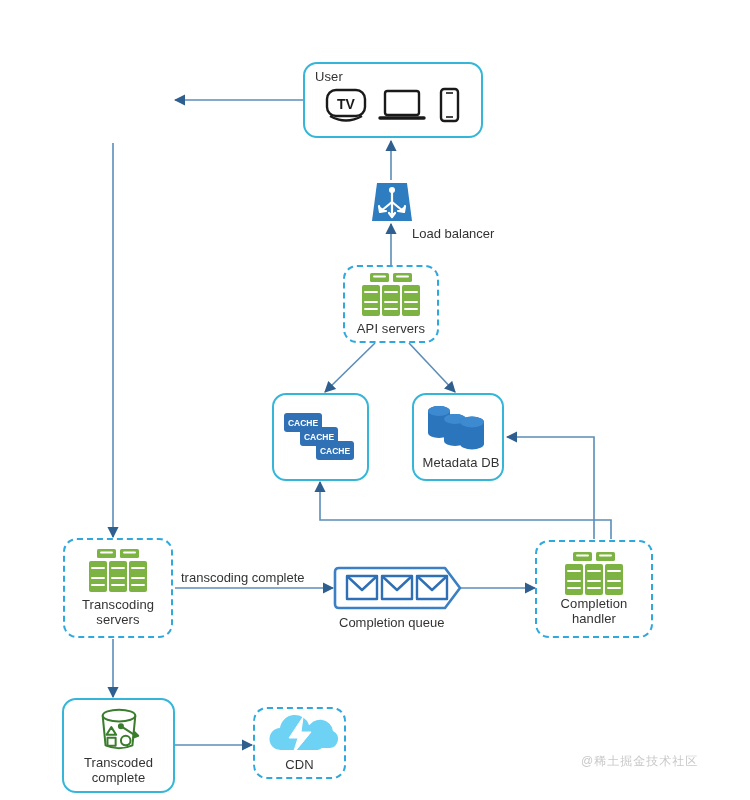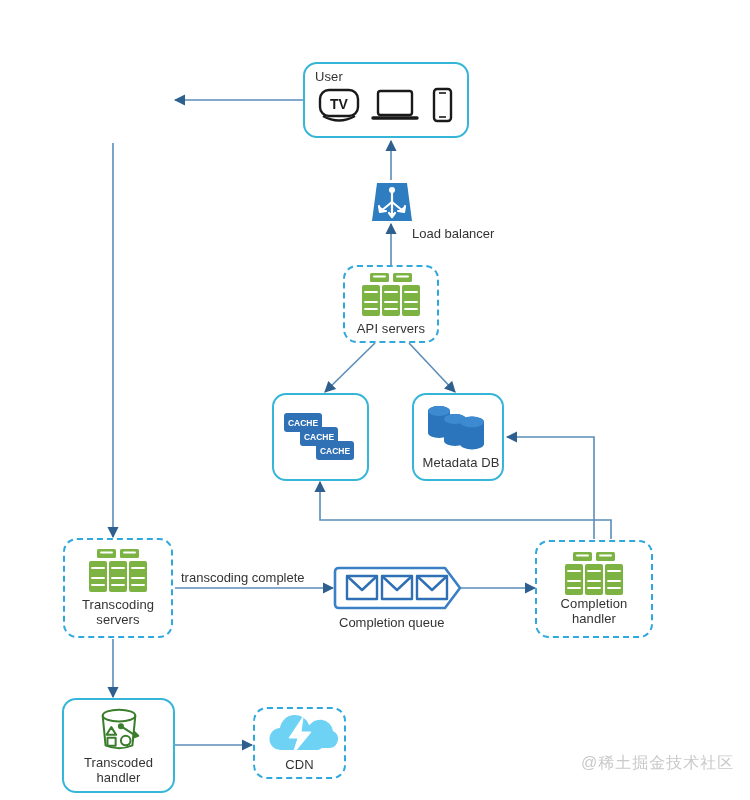--- a/index.html
+++ b/index.html
@@ -64,21 +64,21 @@
   svg { display: block; overflow: visible; }
   #edges {
     position: absolute;
     left: 0; top: 0;
     width: 750px;
     height: 800px;
     pointer-events: none;
   }
   .watermark {
     position: absolute;
-    font-size: 16px;
+    font-size: 12px;
     color: #c9c9c9;
     letter-spacing: 1px;
     white-space: nowrap;
   }
 </style>
 </head>
 <body>
 
 <div id="canvas">
 
@@ -110,21 +110,21 @@
 
       <path d="M 611 539 L 611 520 L 320 520 L 320 482"></path>
 
       <path d="M 113 639 L 113 697"></path>
 
       <path d="M 175 745 L 252 745"></path>
     </g>
   </svg>
 
 
-  <div class="node solid" style="left:303px; top:62px; width:166px; height:76px; flex-direction:row; justify-content:center;">
+  <div class="node solid" style="left:303px; top:62px; width:180px; height:76px; flex-direction:row; justify-content:center;">
     <span class="node-label inner-top">User</span>
     <span class="icon-wrap" style="margin:14px 9px 0 0;">
       <svg width="46" height="44" viewBox="0 0 46 44">
         <g stroke="#1a1a1a" stroke-width="2.4" fill="none" stroke-linejoin="round">
           <rect x="4" y="5" width="38" height="26" rx="9"></rect>
           <path d="M 7 31 q 16 9 32 0"></path>
         </g>
         <text x="23" y="24" font-family="'Liberation Sans',sans-serif" font-size="14" font-weight="bold" fill="#1a1a1a" text-anchor="middle">TV</text>
       </svg>
     </span>
@@ -314,21 +314,21 @@
           <path d="M 20 22 l 5 8 h -10 z"></path>
           <rect x="16" y="33" width="8.5" height="8.5"></rect>
           <circle cx="35" cy="36" r="5"></circle>
           <path d="M 30 21 L 44 30"></path>
           <circle cx="30" cy="21" r="2.1" fill="#3a7d2c"></circle>
           <path d="M 44 27 l 4 4 l -5 2 z" fill="#3a7d2c"></path>
         </g>
       </svg>
     </span>
     <span class="node-label" style="margin-top:2px;">Transcoded
-handler</span>
+complete</span>
   </div>
 
   <div class="node dashed" style="left:253px; top:707px; width:93px; height:72px;">
     <span class="icon-wrap">
       <svg width="74" height="42" viewBox="0 0 74 42">
         <g fill="#6ed2f5">
           <path d="M 18 36 a 11 11 0 0 1 -1 -22 a 15 15 0 0 1 29 -3 a 12 12 0 0 1 9 25 z"></path>
           <path d="M 45 34 a 10 10 0 0 1 0 -20 a 13 13 0 0 1 25 3 a 9 9 0 0 1 -3 17 z"></path>
         </g>
         <path d="M 40 3 L 26 24 L 35 24 L 30 40 L 48 18 L 38 18 Z" fill="#ffffff" stroke="#ffffff" stroke-width="1"></path>

